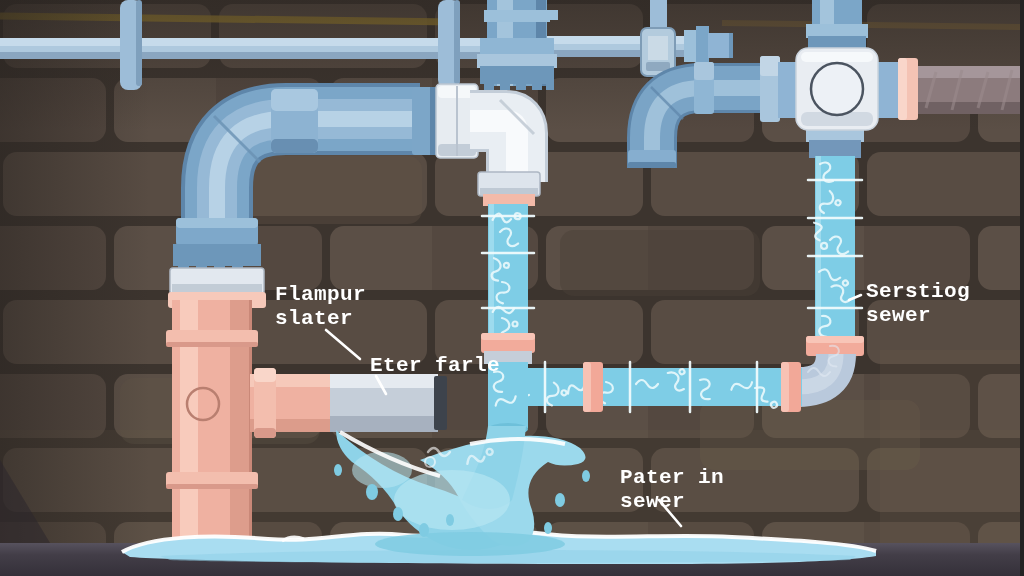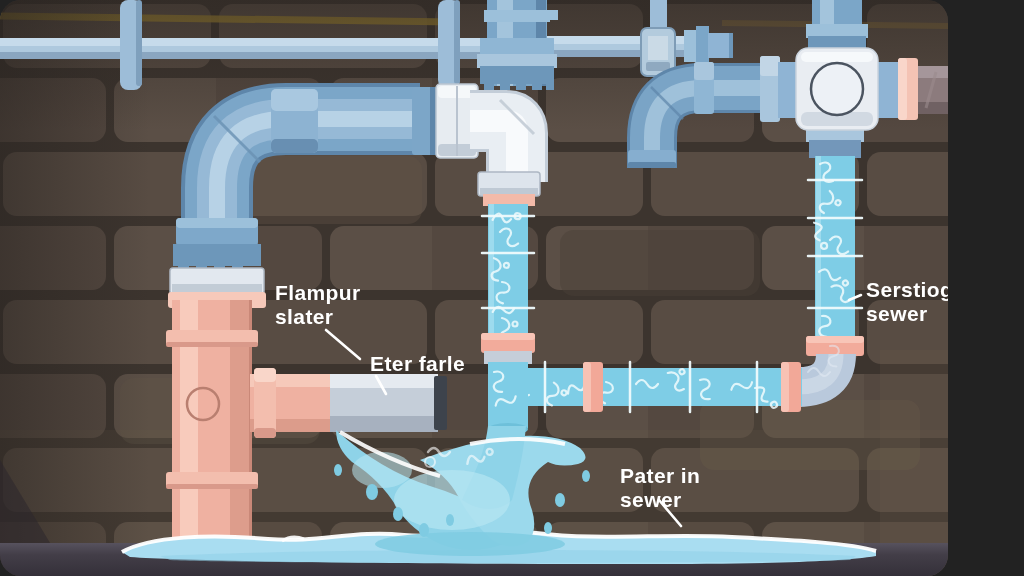--- a/index.html
+++ b/index.html
@@ -1,17 +1,17 @@
 <!DOCTYPE html>
 <html><head>
 <meta charset="utf-8">
 <style>
   html,body{margin:0;padding:0;background:#222;}
-  .stage{position:relative;width:948px;height:576px;overflow:hidden;
-         font-family:Liberation Sans, sans-serif;border-radius:21px;}
+  .stage{position:relative;width:1020px;height:576px;overflow:hidden;
+         font-family:Liberation Mono, monospace;}
   svg{position:absolute;inset:0;display:block;}
   .sq{stroke:#f0fbfd;stroke-width:2.2;fill:none;opacity:.85;stroke-linecap:round;}
   .sq-faint{stroke:#e3ebf4;stroke-width:2;fill:none;opacity:.55;stroke-linecap:round;}
   .sq-foam{stroke:#ffffff;stroke-width:2.4;fill:none;opacity:.6;stroke-linecap:round;}
   .tick{stroke:#f0fbfd;stroke-width:2.5;opacity:.95;stroke-linecap:round;}
   .leader{stroke:#ffffff;stroke-width:2.6;stroke-linecap:round;fill:none;}
   .lbl{fill:#ffffff;font-weight:700;font-size:21px;letter-spacing:.4px;}
 </style>
 </head>
 <body>

